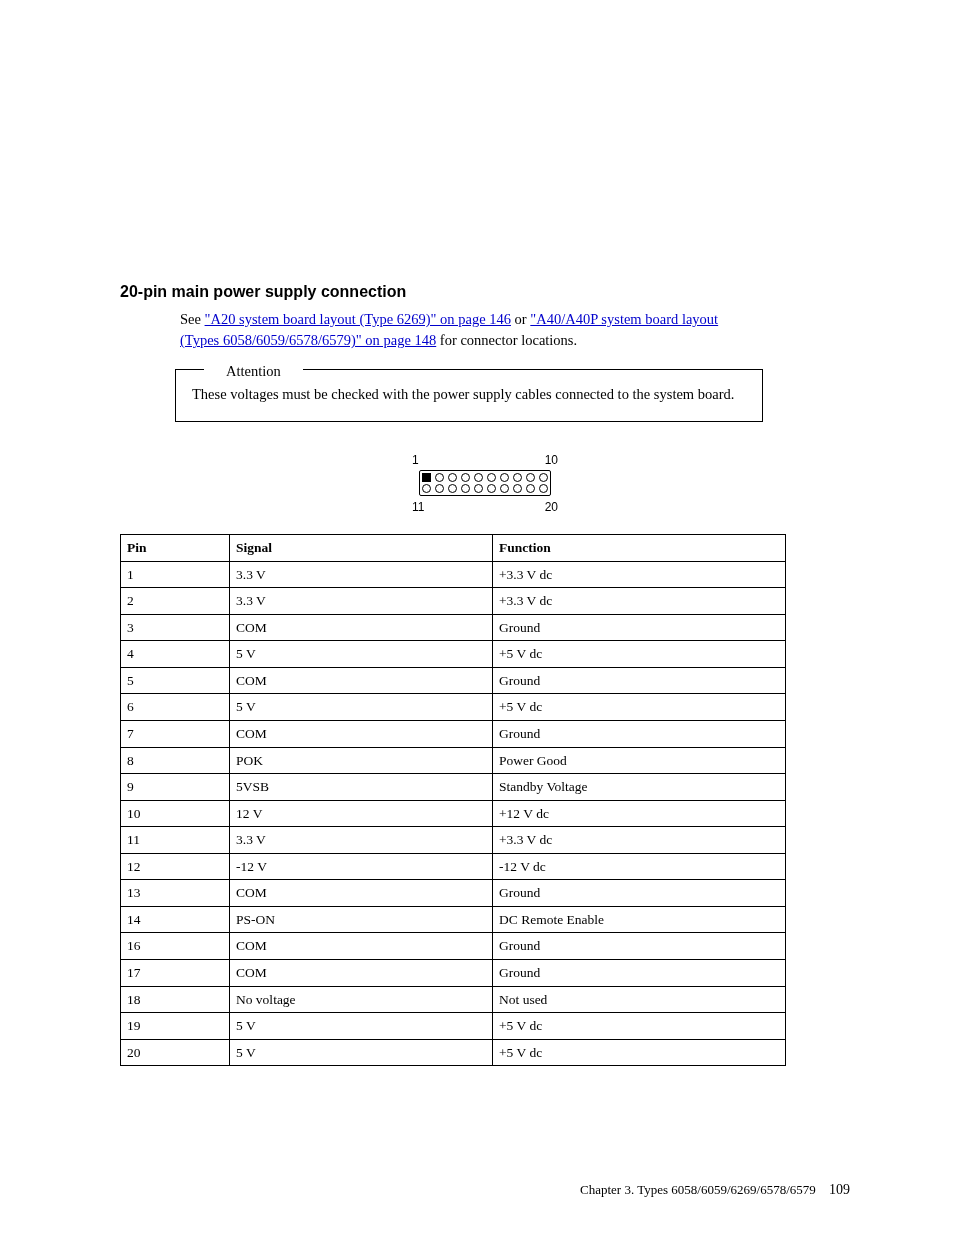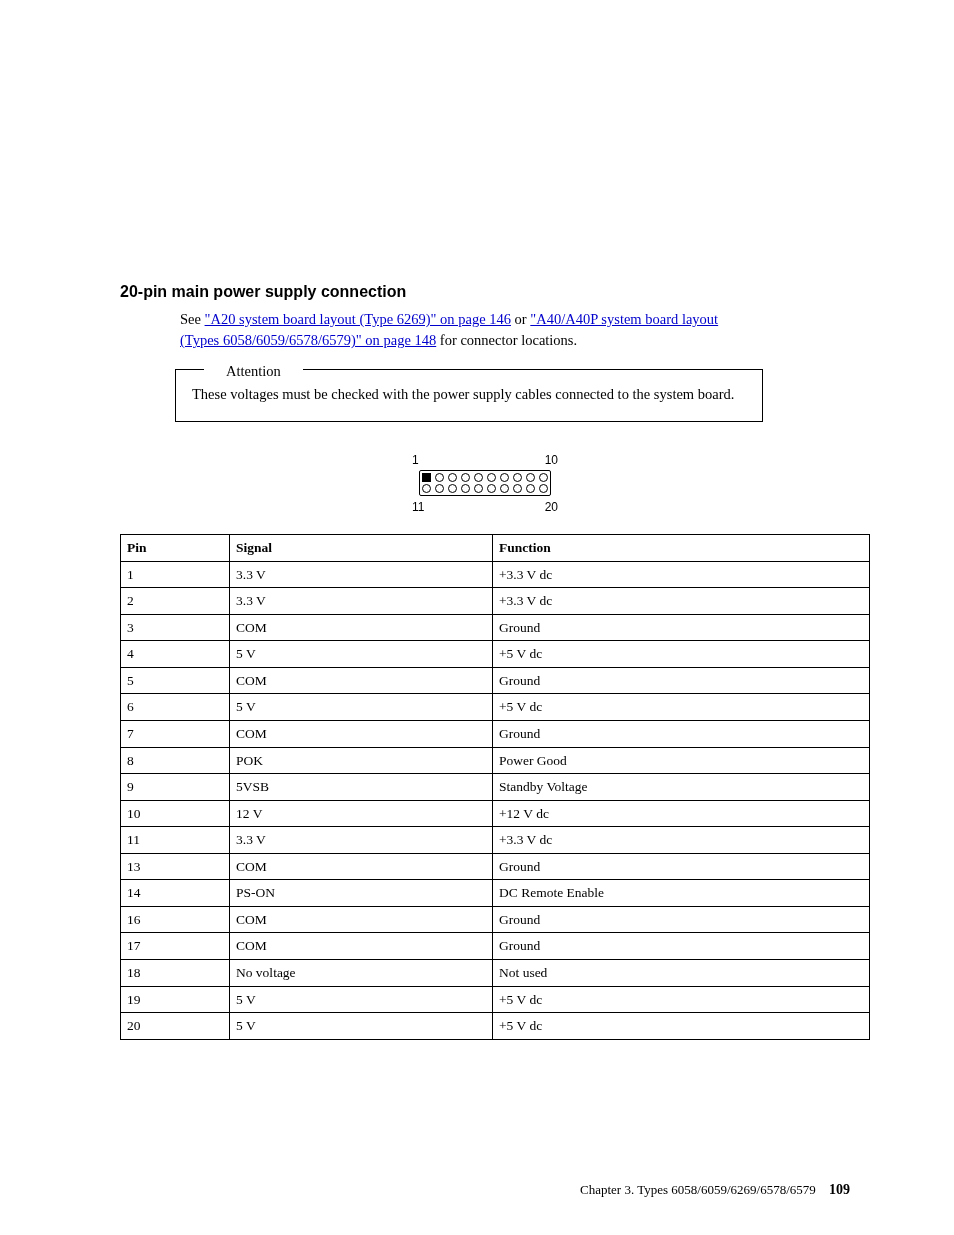--- a/index.html
+++ b/index.html
@@ -81,21 +81,21 @@
     width: 9px; height: 9px;
     border: 1px solid #000;
     border-radius: 50%;
     box-sizing: border-box;
   }
   .pin.sq { border-radius: 0; background:#000; }
   .pin-row + .pin-row { margin-top: 2px; }
 
   table.pinout {
     border-collapse: collapse;
-    width: 750px;
+    width: 666px;
     margin-left: 0;
     font-size: 13.5px;
   }
   table.pinout th, table.pinout td {
     border: 1px solid #000;
     padding: 3px 6px;
     text-align: left;
     font-weight: normal;
   }
   table.pinout th {
@@ -104,21 +104,21 @@
   .col-pin { width: 96px; }
   .col-sig { width: 250px; }
 
   .footer {
     position: absolute;
     right: 104px;
     top: 1180px;
     font-size: 13px;
   }
   .footer .pagenum {
-    font-weight: bold;
+    font-weight: normal;
     margin-left: 10px;
     font-size: 14px;
   }
 </style>
 </head>
 <body>
 
 <div class="page">
 
   <div class="heading">20-pin main power supply connection</div>
@@ -228,20 +228,25 @@
           <td>10</td>
           <td>12 V</td>
           <td>+12 V dc</td>
         </tr>
         <tr>
           <td>11</td>
           <td>3.3 V</td>
           <td>+3.3 V dc</td>
         </tr>
         <tr>
+          <td>12</td>
+          <td>-12 V</td>
+          <td>-12 V dc</td>
+        </tr>
+        <tr>
           <td>13</td>
           <td>COM</td>
           <td>Ground</td>
         </tr>
         <tr>
           <td>14</td>
           <td>PS-ON</td>
           <td>DC Remote Enable</td>
         </tr>
         <tr>

